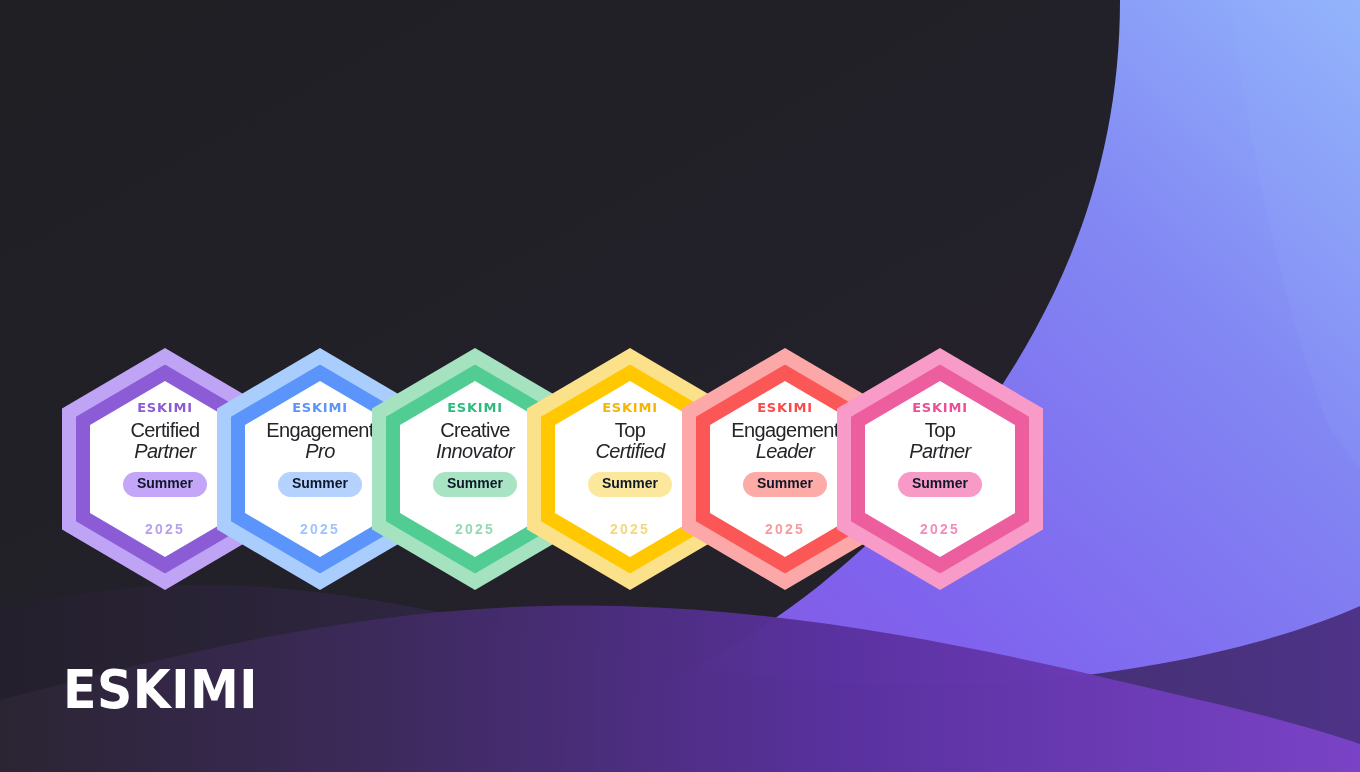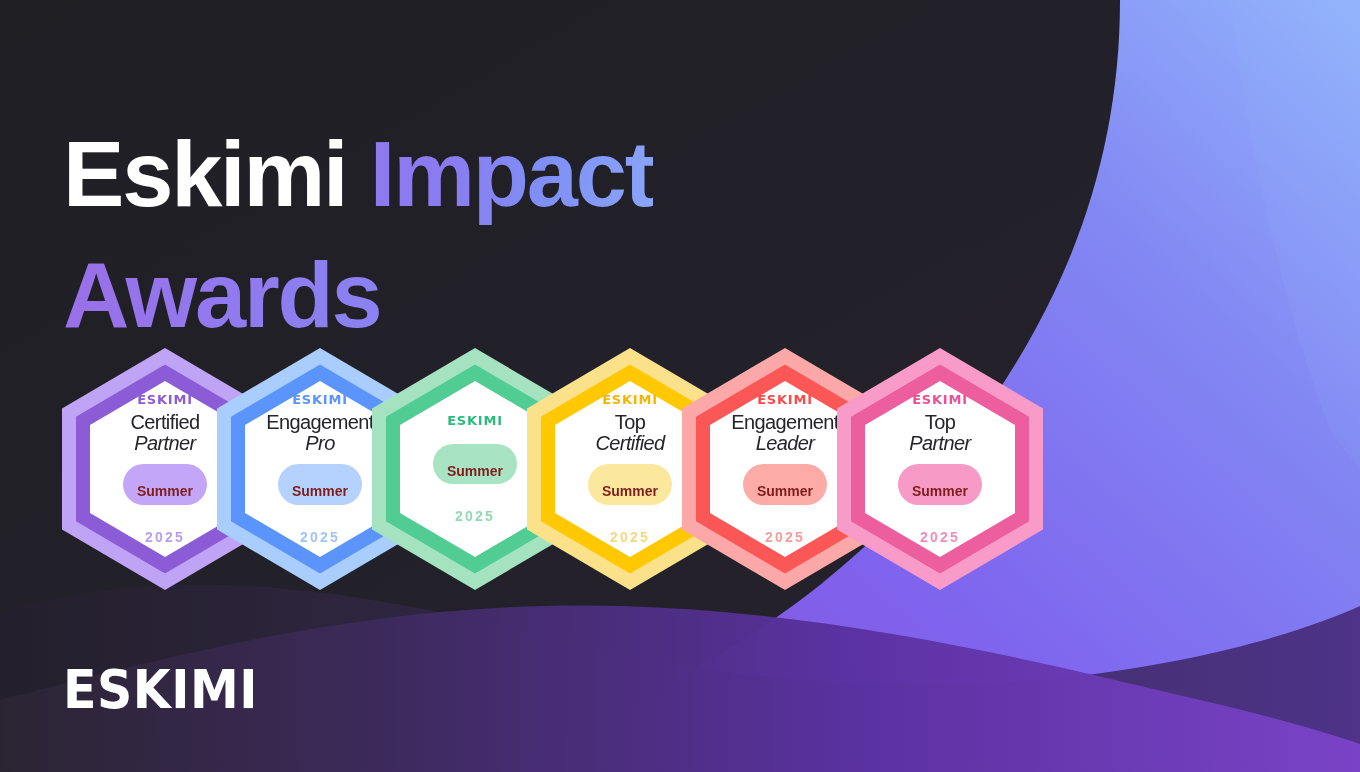--- a/index.html
+++ b/index.html
@@ -60,22 +60,22 @@
   }
   .badge-title{
     font-size:20px;line-height:1.02;font-weight:500;color:#242429;
     letter-spacing:-0.6px;white-space:nowrap;
     font-family:"Liberation Sans", sans-serif;
   }
   .badge-title .t2{display:block;font-style:italic;}
   .pill{
     margin-top:11px;
     border-radius:999px;
-    padding:20px 14px 5px 14px;
-    font-size:14px;font-weight:600;color:#7f1d1d;line-height:1.1;
+    padding:4px 14px 5px 14px;
+    font-size:14px;font-weight:600;color:#0f172a;line-height:1.1;
   }
   .badge-year{
     margin-top:24px;font-size:14px;font-weight:600;letter-spacing:2.2px;
   }
 
   
   .footer-logo{
     position:absolute;left:63px;top:658px;z-index:8;
     font-family:"DejaVu Sans", sans-serif;
     font-size:50px;font-weight:800;color:#ffffff;
@@ -125,24 +125,20 @@
              C600,722 560,742 520,760
              L520,772 L1360,772 Z" fill="url(#blobGrad)"></path>
 
     <path d="M0,612 C180,560 360,590 560,640 C760,690 980,700 1180,660 C1260,644 1320,624 1360,606 L1360,772 L0,772 Z" fill="url(#waveGrad2)" opacity="0.95"></path>
 
     <path d="M0,700 C200,648 390,600 620,606 C840,612 1040,662 1200,700 C1270,716 1325,732 1360,744 L1360,772 L0,772 Z" fill="url(#waveGrad)" opacity="0.98"></path>
 
     <path d="M1360,0 L1230,0 C1250,150 1280,300 1330,430 L1360,470 Z" fill="#9ab8fd" opacity="0.10"></path>
   </svg>
 
-  <h1 class="headline">
-    <span class="w">Eskimi </span><span class="g">Impact</span>
-    <span class="line2"><span class="g">Awards</span></span>
-  </h1>
 
   <div class="badge-row">
       <div class="badge" style="left: 62px; z-index: 10;">
         <div class="hex-outer" style="background: rgb(191, 163, 245);"></div>
         <div class="hex-mid" style="background: rgb(139, 92, 214);"></div>
         <div class="hex-inner"></div>
         <div class="badge-content">
           <div class="eskimi-mark" style="color: rgb(139, 92, 214);">ESKIMI</div>
           <div class="badge-title"><span>Certified</span><span class="t2">Partner</span></div>
           <div class="pill" style="background: rgb(195, 166, 247);">Summer</div>
@@ -159,20 +155,21 @@
           <div class="pill" style="background: rgb(180, 210, 253);">Summer</div>
           <div class="badge-year" style="color: rgb(159, 196, 248);">2025</div>
         </div>
       </div>
       <div class="badge" style="left: 372px; z-index: 12;">
         <div class="hex-outer" style="background: rgb(164, 226, 192);"></div>
         <div class="hex-mid" style="background: rgb(81, 204, 147);"></div>
         <div class="hex-inner"></div>
         <div class="badge-content">
           <div class="eskimi-mark" style="color: rgb(47, 187, 126);">ESKIMI</div>
+          <div class="badge-title"><span>Creative</span><span class="t2">Innovator</span></div>
           <div class="pill" style="background: rgb(168, 228, 196);">Summer</div>
           <div class="badge-year" style="color: rgb(147, 218, 180);">2025</div>
         </div>
       </div>
       <div class="badge" style="left: 527px; z-index: 13;">
         <div class="hex-outer" style="background: rgb(251, 225, 137);"></div>
         <div class="hex-mid" style="background: rgb(255, 200, 0);"></div>
         <div class="hex-inner"></div>
         <div class="badge-content">
           <div class="eskimi-mark" style="color: rgb(245, 181, 0);">ESKIMI</div>

